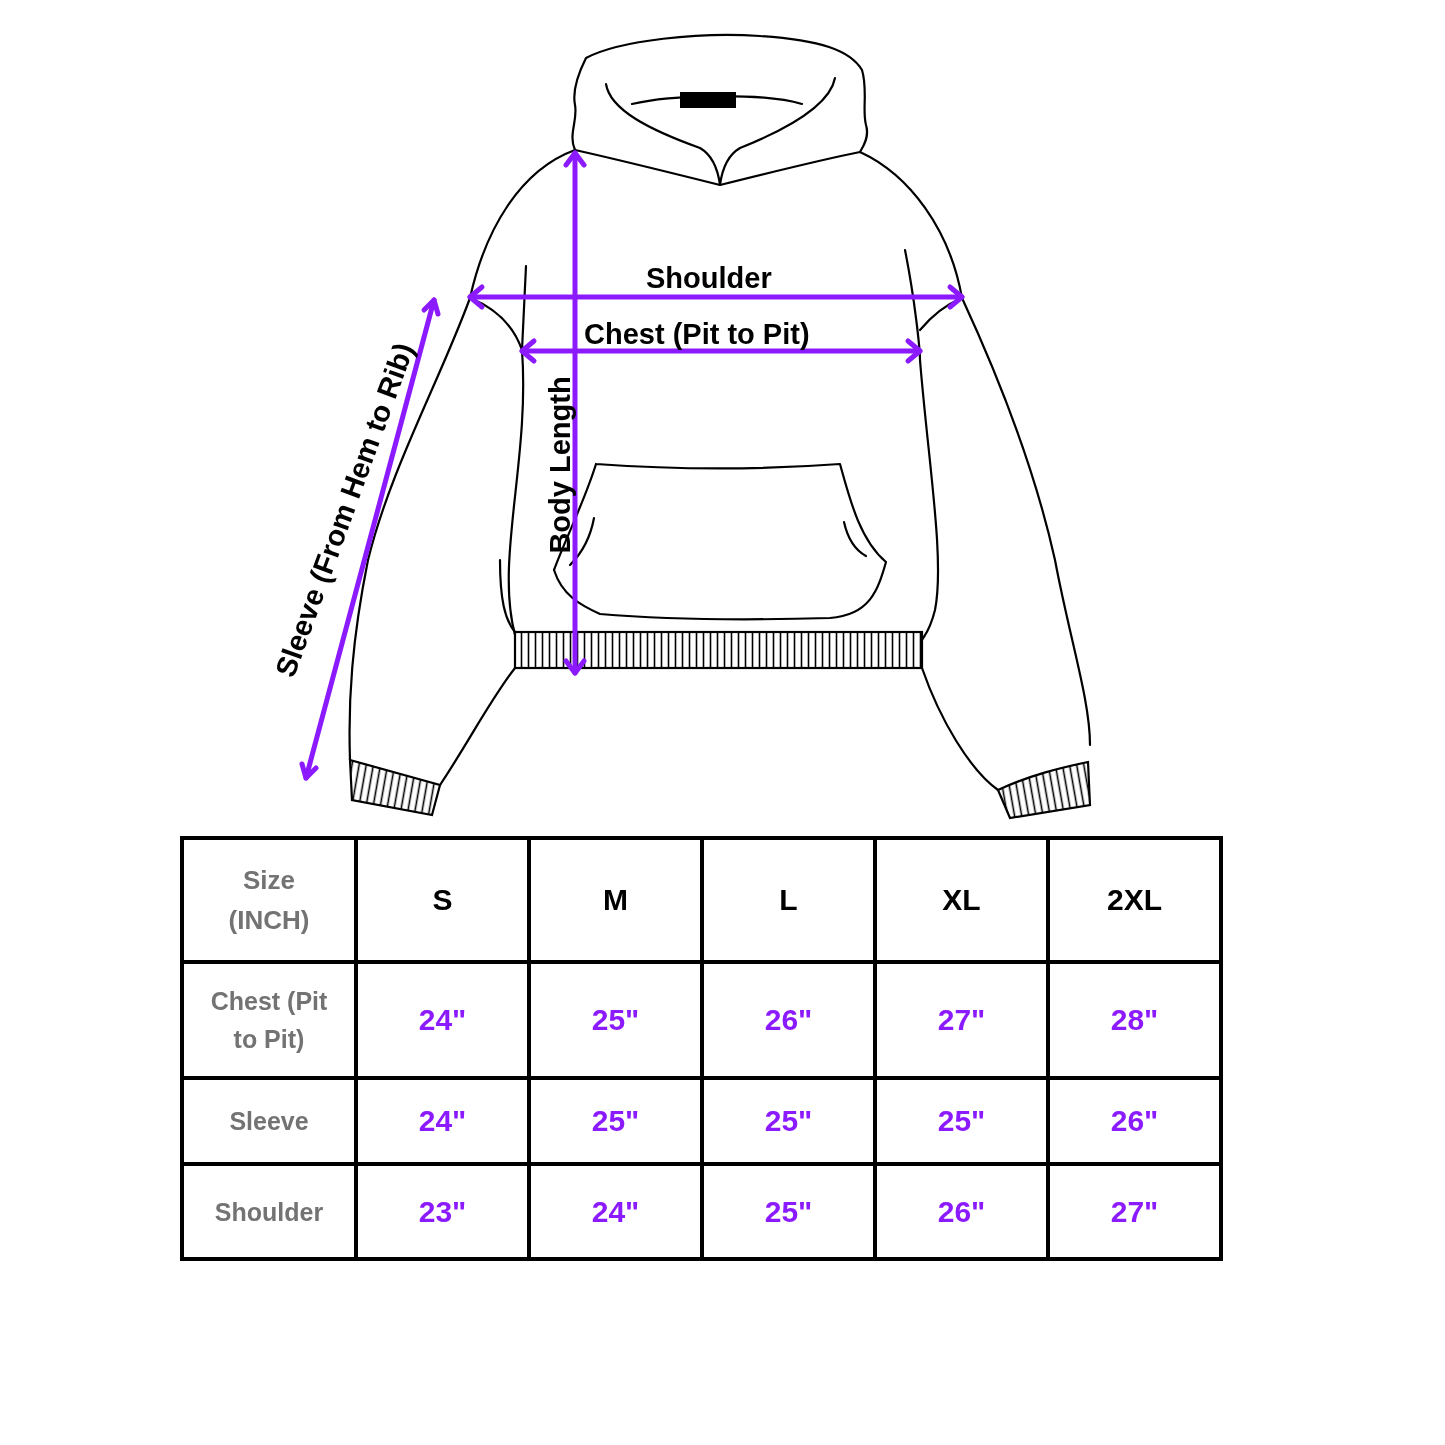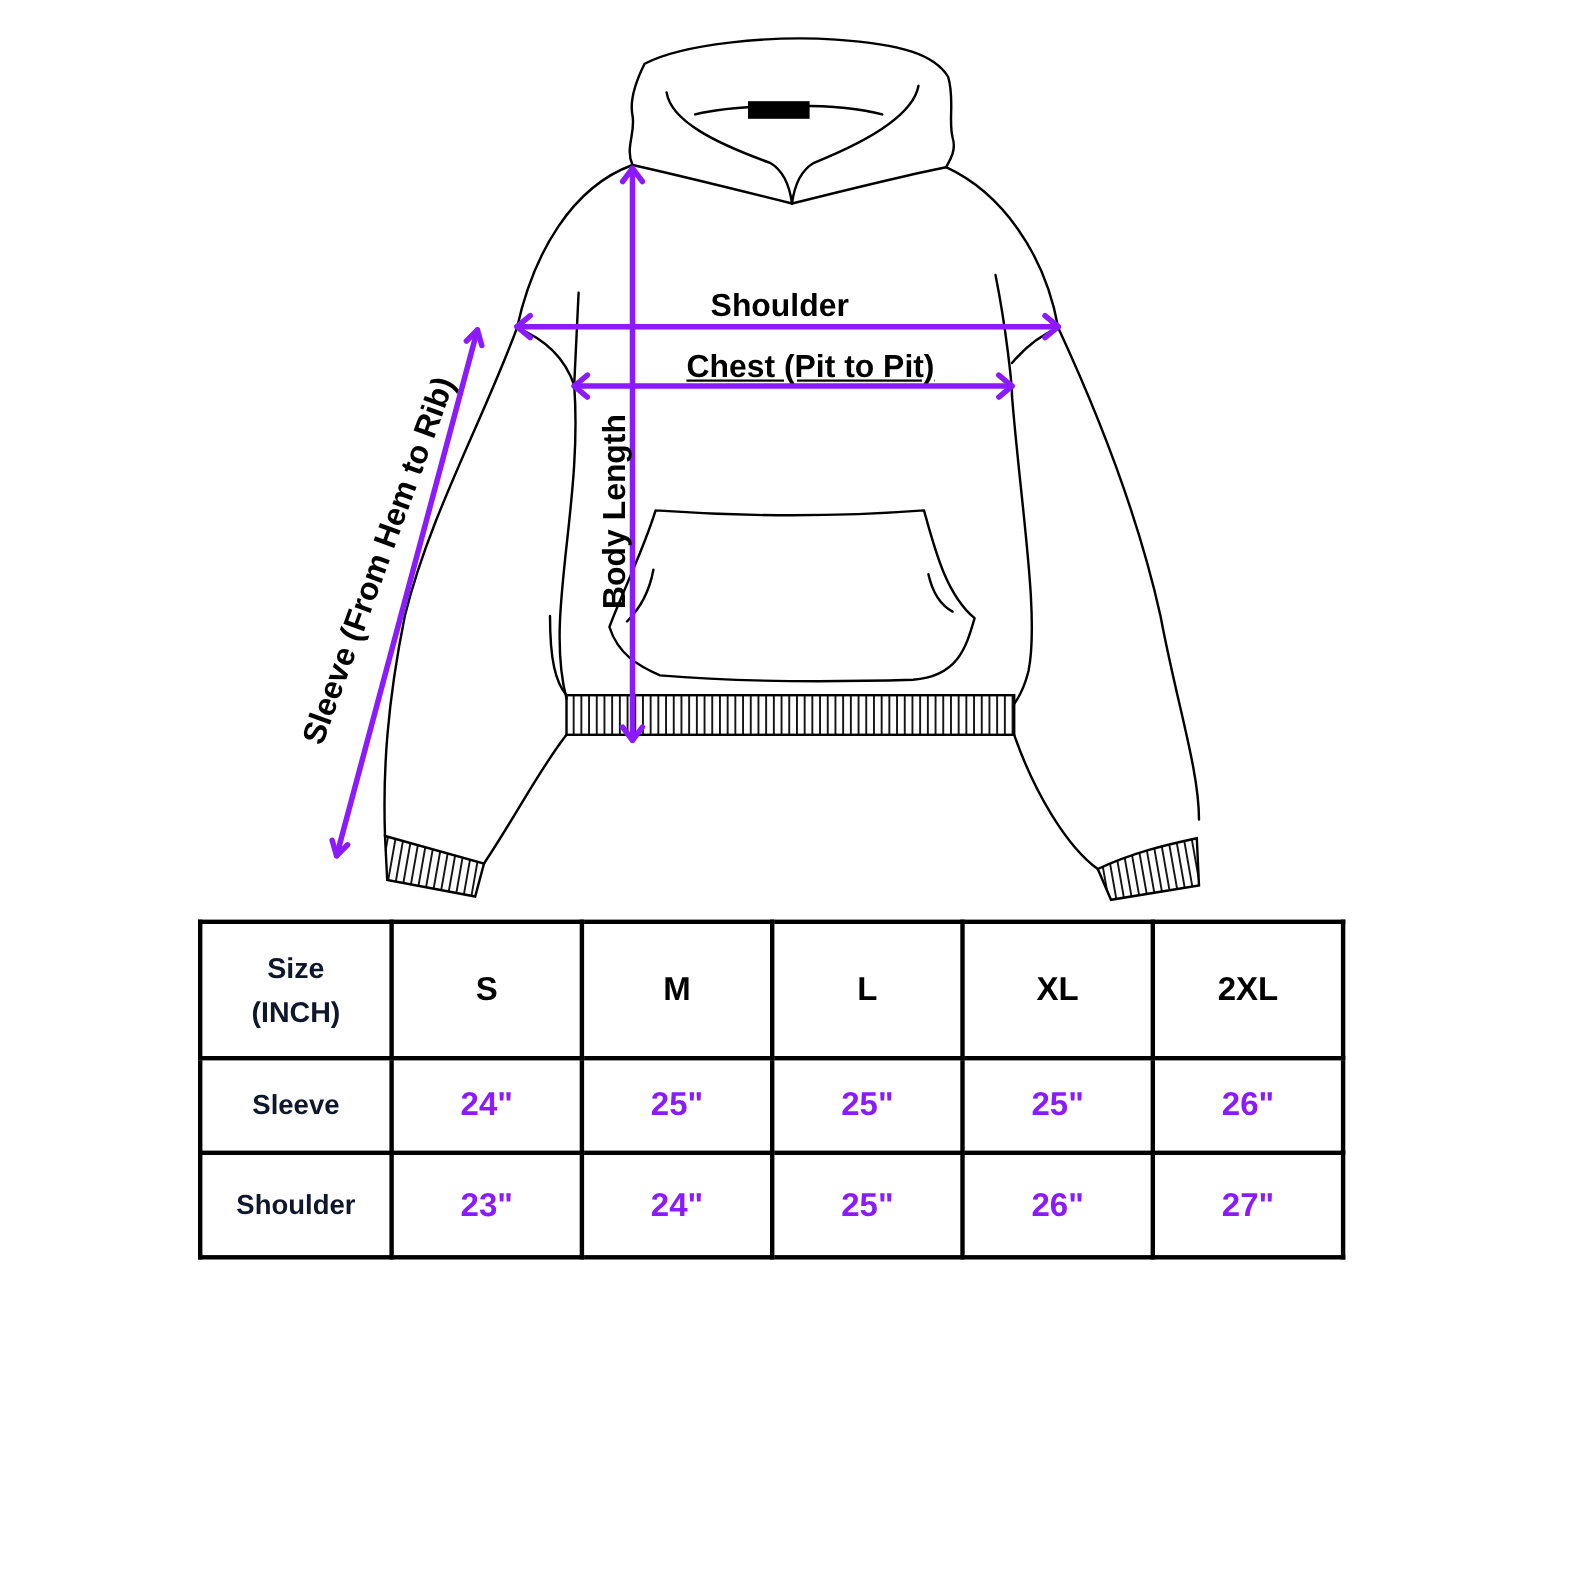--- a/index.html
+++ b/index.html
@@ -1,37 +1,37 @@
 <!DOCTYPE html>
 <html><head>
 <meta charset="utf-8">
 <style>
   html, body { margin: 0; padding: 0; background: #ffffff; }
   body { width: 1445px; height: 1445px; position: relative; overflow: hidden;
          font-family: "Liberation Sans", "DejaVu Sans", sans-serif; }
   #illustration { position: absolute; left: 0; top: 0; width: 1445px; height: 830px; }
   .dim-label { position: absolute; font-weight: 700; color: #000; font-size: 29px; white-space: nowrap; }
   #lbl-shoulder { left: 646px; top: 262px; }
-  #lbl-chest { left: 624px; top: 318px; text-decoration: underline; }
+  #lbl-chest { left: 584px; top: 318px; }
   #lbl-body { left: 560px; top: 465px; transform-origin: center center; transform: translate(-50%,-50%) rotate(-90deg); }
   #lbl-sleeve { left: 345px; top: 510px; transform: translate(-50%,-50%) rotate(-70deg); }
 
   #size-table { position: absolute; left: 180px; top: 836px; border-collapse: collapse;
                 border: 4px solid #000; }
   #size-table td { border: 4px solid #000; text-align: center; vertical-align: middle;
                    padding: 0; font-weight: 700; }
   .col0 { width: 170px; }
   .colv { width: 169px; }
   .hdr-row td { height: 120px; font-size: 30px; color: #000; }
   .hdr-row td.rowlabel { font-size: 26px; line-height: 40px; }
   .r1 td { height: 112px; }
   .r2 td { height: 82px; }
   .r3 td { height: 82px; }
   .r4 td { height: 91px; }
-  td.rowlabel { font-size: 25px; color: #0f172a; line-height: 38px; }
+  td.rowlabel { font-size: 25px; color: #737373; line-height: 38px; }
   td.val { font-size: 30px; color: #8c1aff; }
 </style>
 </head>
 <body>
 
 <div id="illustration">
   <svg width="1445" height="830" viewBox="0 0 1445 830">
     <defs>
       <pattern id="rib" width="7" height="10" patternUnits="userSpaceOnUse">
         <line x1="3.5" y1="0" x2="3.5" y2="10" stroke="#000" stroke-width="1.6"></line>
@@ -110,20 +110,31 @@
     <td class="col0 rowlabel">
       <div>Size</div>
       <div>(INCH)</div>
     </td>
     <td class="colv">S</td>
     <td class="colv">M</td>
     <td class="colv">L</td>
     <td class="colv">XL</td>
     <td class="colv">2XL</td>
   </tr>
+  <tr class="r1">
+    <td class="rowlabel">
+      <div>Chest (Pit</div>
+      <div>to Pit)</div>
+    </td>
+    <td class="val">24"</td>
+    <td class="val">25"</td>
+    <td class="val">26"</td>
+    <td class="val">27"</td>
+    <td class="val">28"</td>
+  </tr>
   <tr class="r3">
     <td class="rowlabel">Sleeve</td>
     <td class="val">24"</td>
     <td class="val">25"</td>
     <td class="val">25"</td>
     <td class="val">25"</td>
     <td class="val">26"</td>
   </tr>
   <tr class="r4">
     <td class="rowlabel">Shoulder</td>

